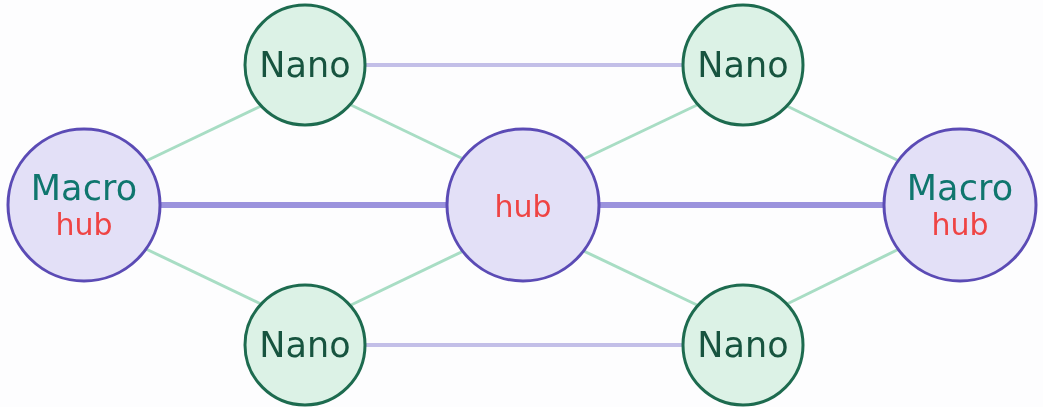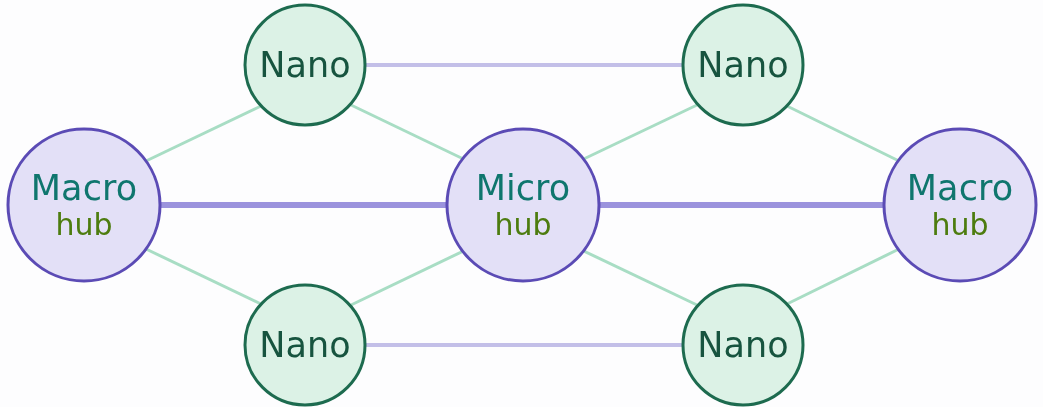--- a/index.html
+++ b/index.html
@@ -51,21 +51,21 @@
   .node-label .line-secondary {
     display: block;
     font-size: 30px;
     margin-top: 4px;
   }
   .label-hub .line-primary,
   .label-hub .line-secondary {
     color: #0f766e;
   }
   .label-hub .line-secondary {
-    color: #4d7c0f;
+    color: #ef4444;
   }
   .label-nano .line-primary {
     color: #17543f;
   }
 </style>
 </head>
 <body>
 
 <div id="diagram-root" style="width: 1043px; height: 407px; background: rgb(253, 253, 254);">
 
@@ -100,21 +100,20 @@
         <span class="line-primary">Macro</span>
         <span class="line-secondary">hub</span>
       </div>
       <div class="node-label label-nano" style="left: 305px; top: 65px;">
         <span class="line-primary">Nano</span>
       </div>
       <div class="node-label label-nano" style="left: 743px; top: 65px;">
         <span class="line-primary">Nano</span>
       </div>
       <div class="node-label label-hub" style="left: 523px; top: 205px;">
-        <span class="line-primary">Micro</span>
         <span class="line-secondary">hub</span>
       </div>
       <div class="node-label label-hub" style="left: 960px; top: 205px;">
         <span class="line-primary">Macro</span>
         <span class="line-secondary">hub</span>
       </div>
       <div class="node-label label-nano" style="left: 305px; top: 345px;">
         <span class="line-primary">Nano</span>
       </div>
       <div class="node-label label-nano" style="left: 743px; top: 345px;">

